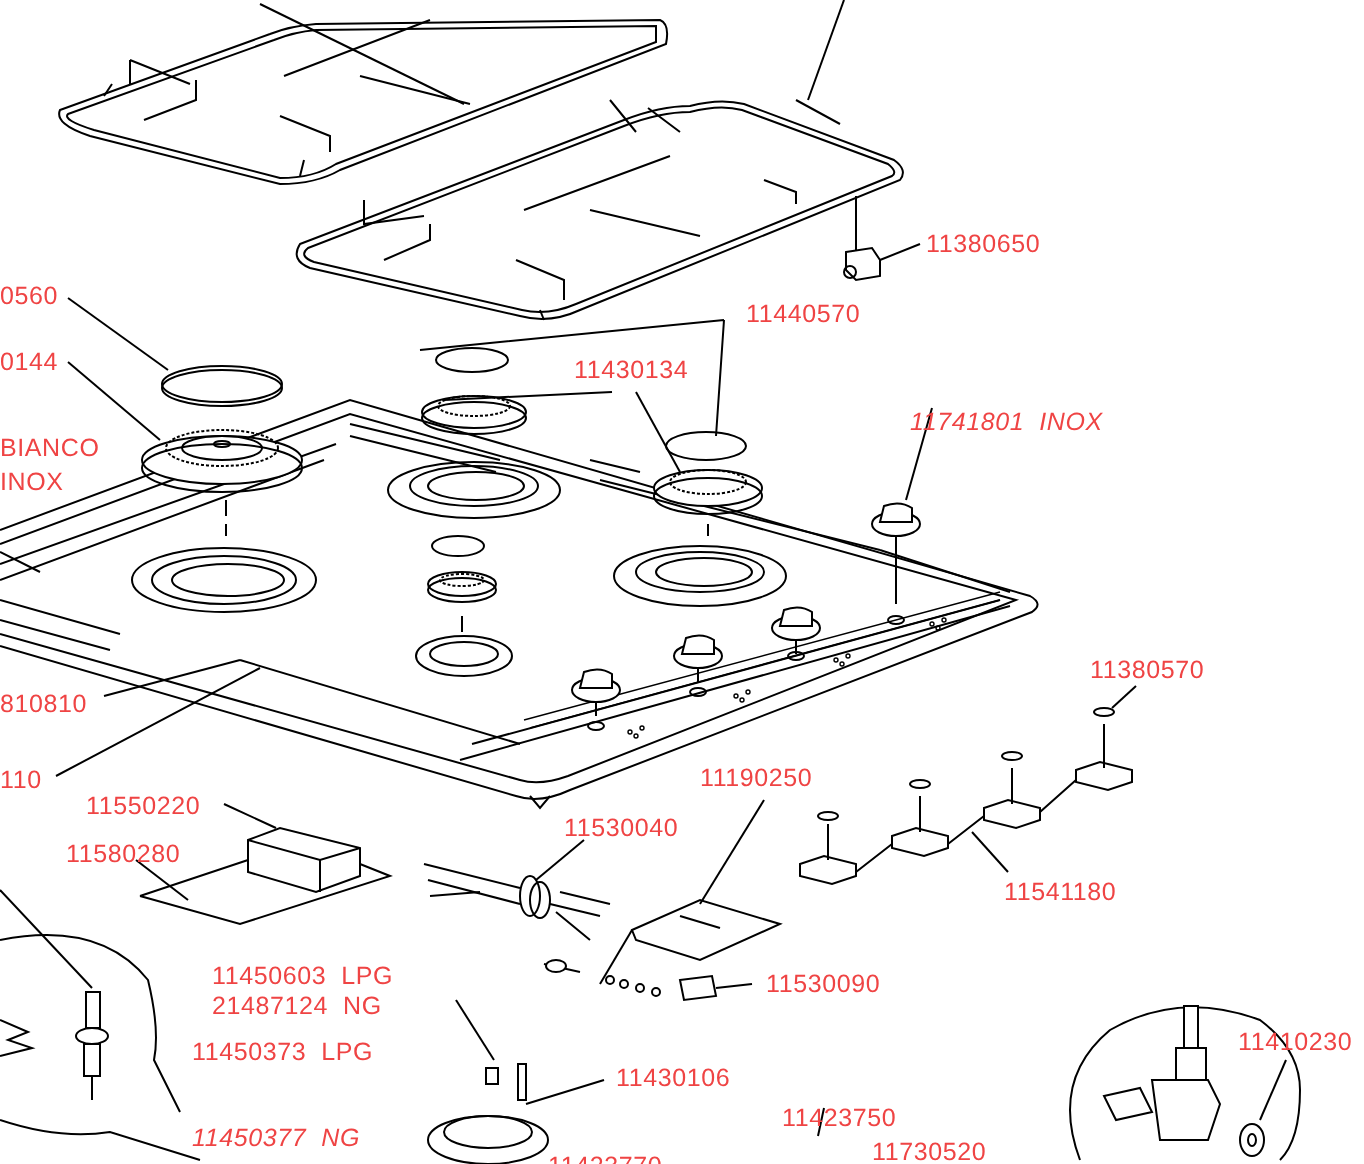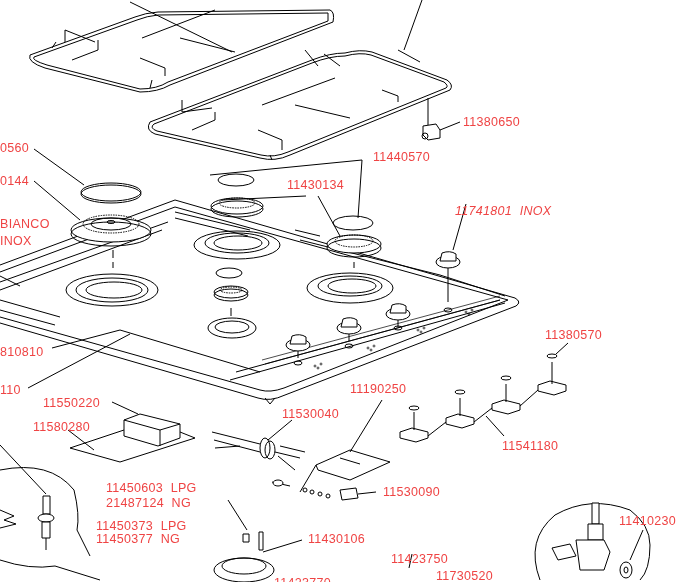--- a/index.html
+++ b/index.html
@@ -257,19 +257,19 @@
 <div class="lbl" style="left:0;top:383px;">110</div>
 <div class="lbl" style="left:43px;top:396px;">11550220</div>
 <div class="lbl" style="left:350px;top:382px;">11190250</div>
 <div class="lbl" style="left:282px;top:407px;">11530040</div>
 <div class="lbl" style="left:0;top:420px;padding-left:33px;">11580280</div>
 <div class="lbl" style="left:502px;top:439px;">11541180</div>
 <div class="lbl" style="left:383px;top:485px;">11530090</div>
 <div class="lbl" style="left:106px;top:481px;">11450603  LPG</div>
 <div class="lbl" style="left:106px;top:496px;">21487124  NG</div>
 <div class="lbl" style="left:96px;top:519px;">11450373  LPG</div>
-<div class="lbl" style="left:96px;top:532px;">11450377  NG</div>
+<div class="lbl" style="left:96px;top:562px;font-style:italic;">11450377  NG</div>
 <div class="lbl" style="left:308px;top:532px;">11430106</div>
 <div class="lbl" style="left:391px;top:552px;">11423750</div>
 <div class="lbl" style="left:436px;top:569px;">11730520</div>
 <div class="lbl" style="left:619px;top:514px;">11410230</div>
 <div class="lbl" style="left:274px;top:576px;">11423770</div>
 </div>
 
 </body></html>

